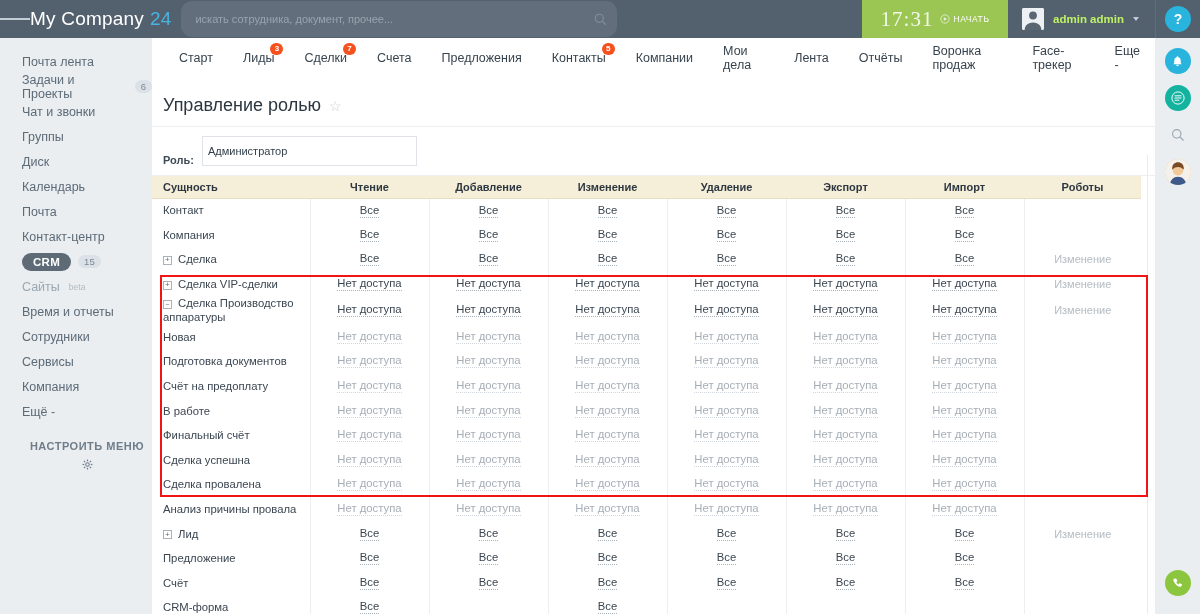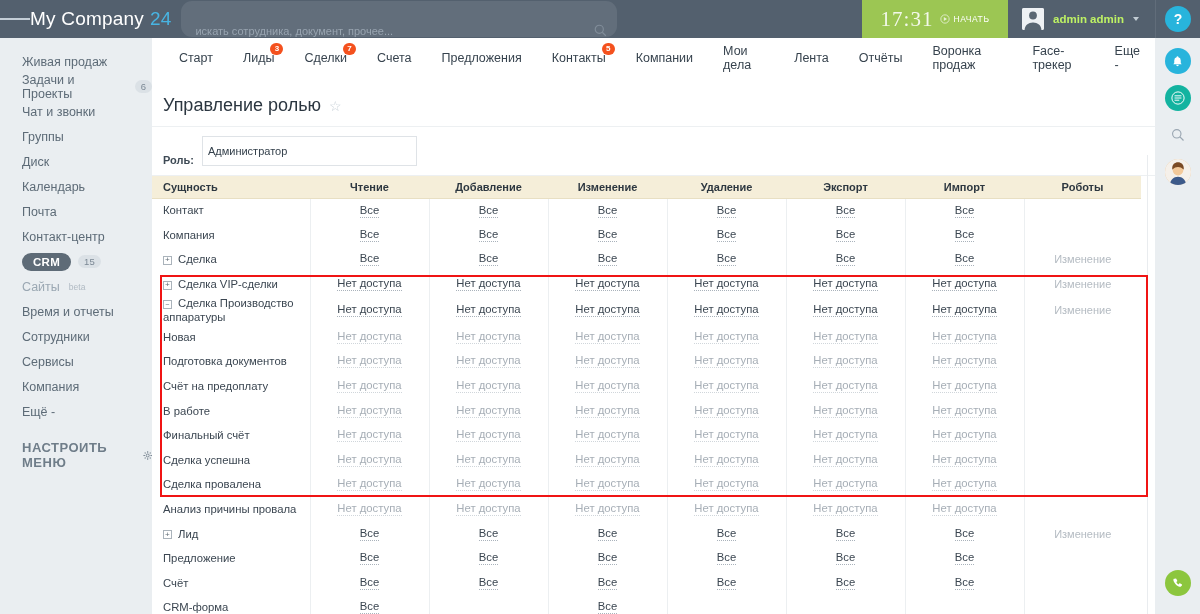--- a/index.html
+++ b/index.html
@@ -22,21 +22,21 @@
   }
   .burger span { display:block; width:14px; height:2px; background:#c3cdd6; margin:1.5px 0; }
   .logo {
     display: flex; align-items: center; color: #ffffff;
     font-size: 19px; letter-spacing: .2px; padding-right: 10px;
   }
   .logo .num { color: #48b4e2; margin-left: 6px; }
   .searchwrap { display:flex; align-items:center; flex:0 0 auto; }
   .search {
     width: 436px; height: 36px; background: #626e7b; border-radius: 11px;
-    display: flex; align-items: flex-end; padding: 0 10px 0 14px; position: relative;
+    display: flex; align-items: center; padding: 0 10px 0 14px; position: relative;
   }
   .search input {
     flex:1; background: transparent; border: none; outline: none;
     color: #c9d2da; font-size: 11px; font-family: inherit;
   }
   .search input::placeholder { color: #98a4b0; }
   .search-icon { width: 13px; height: 13px; opacity:.55; }
   .topbar-spacer { flex: 1; }
   .timer {
     background: #9cc653; width: 146px; display:flex; align-items:center;
@@ -80,22 +80,22 @@
     padding: 3px 11px; font-size: 11.5px; font-weight: bold; letter-spacing:.3px;
   }
   .side-item.muted { color:#9aa7b2; }
   .cnt {
     background:#dbe1e6; color:#7b8894; font-size:9.5px; border-radius:9px;
     padding: 2px 6px; line-height:1;
   }
   .beta { font-size:8.5px; color:#b0bac3; vertical-align: super; margin-left:2px;}
   .side-config {
     margin-top: 17px; padding-left:22px; display:flex; align-items:center; gap:7px;
-    font-size: 13px; font-weight:bold; color:#6f7d89; letter-spacing:.5px;
-    text-transform: uppercase; cursor:pointer;
+    font-size: 11px; font-weight:bold; color:#6f7d89; letter-spacing:.5px;
+    text-transform: uppercase; cursor:pointer;flex-direction:column;
   }
 
   
   .navbar {
     position:absolute; top:38px; left:152px; width:1003px; height:40px;
     background:#fff; display:flex; align-items:center; padding-left: 12px;
   }
   .tab {
     position: relative; padding: 0 15px; font-size: 12.5px; color:#37434e;
     cursor:pointer; height:40px; display:flex; align-items:center;
@@ -233,21 +233,21 @@
       <span class="uname">admin admin</span>
       <span class="caret"></span>
     </div>
     <div class="helpcell">
       <div class="help-btn">?</div>
     </div>
   </div>
 
   <div class="sidebar">
     <div class="side-item">
-      <span class="lbl">Живая продаж</span>
+      <span class="lbl">Почта лента</span>
     </div>
     <div class="side-item">
       <span class="lbl">Задачи и Проекты</span>
       <span class="cnt">6</span>
     </div>
     <div class="side-item">
       <span class="lbl">Чат и звонки</span>
     </div>
     <div class="side-item">
       <span class="lbl">Группы</span>

